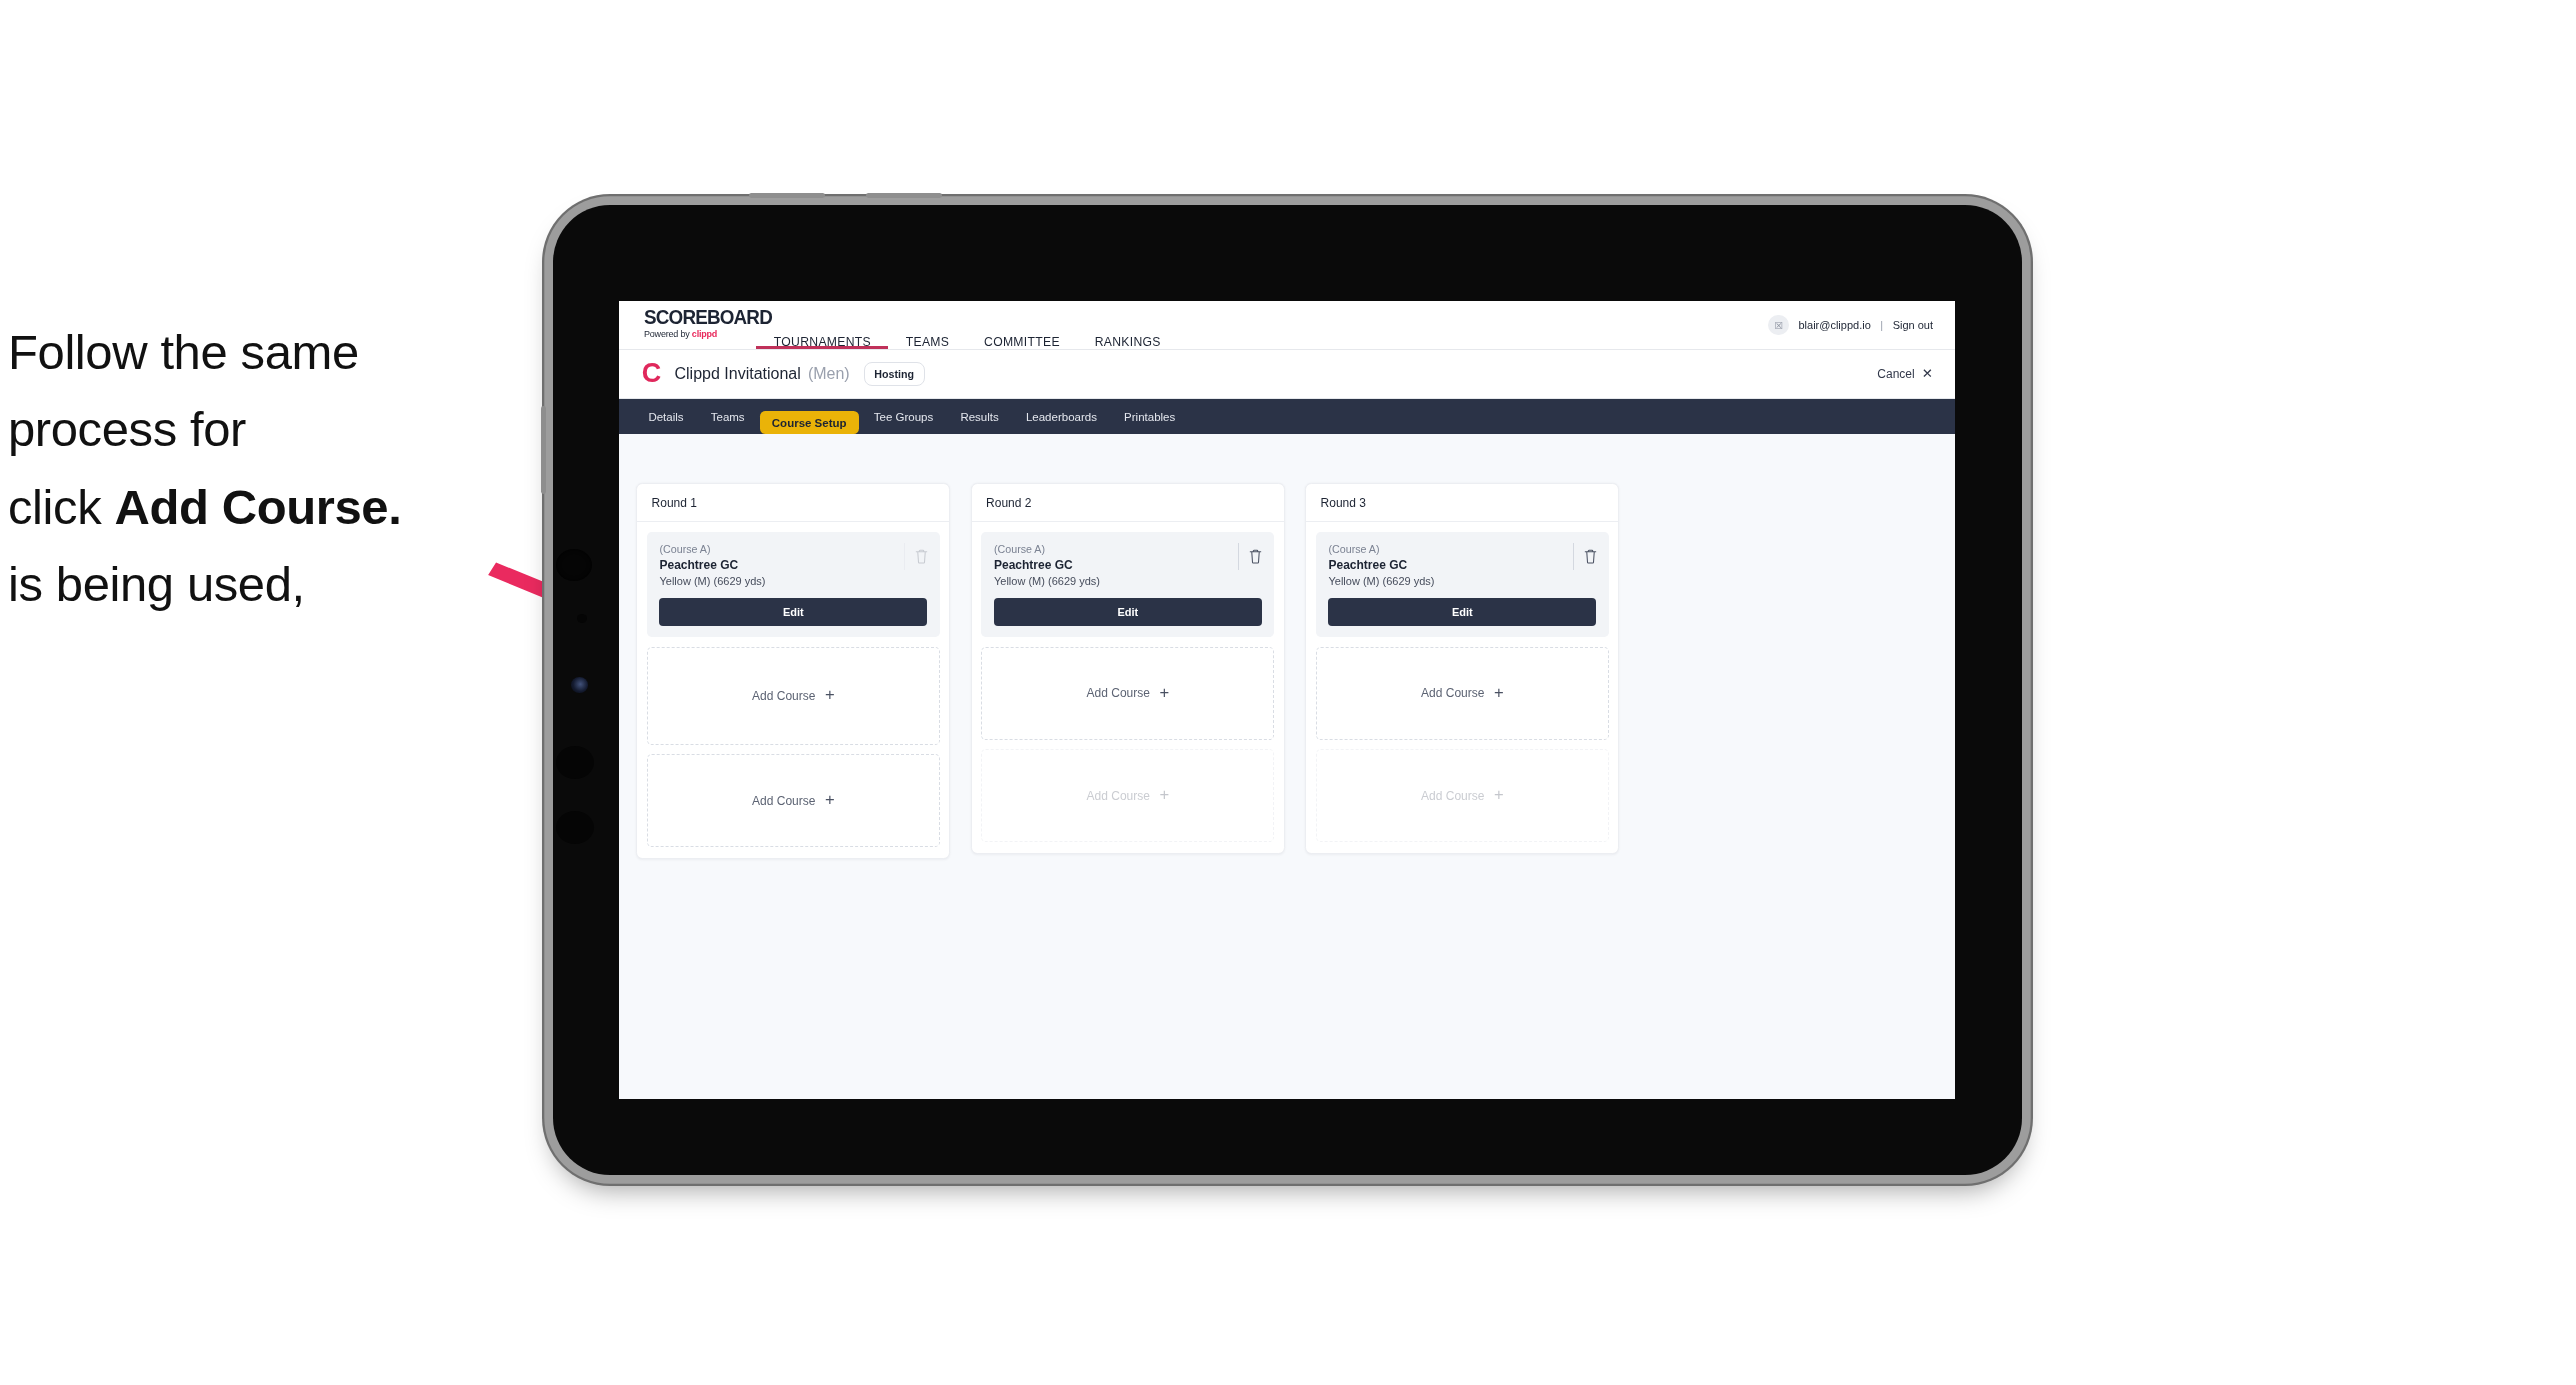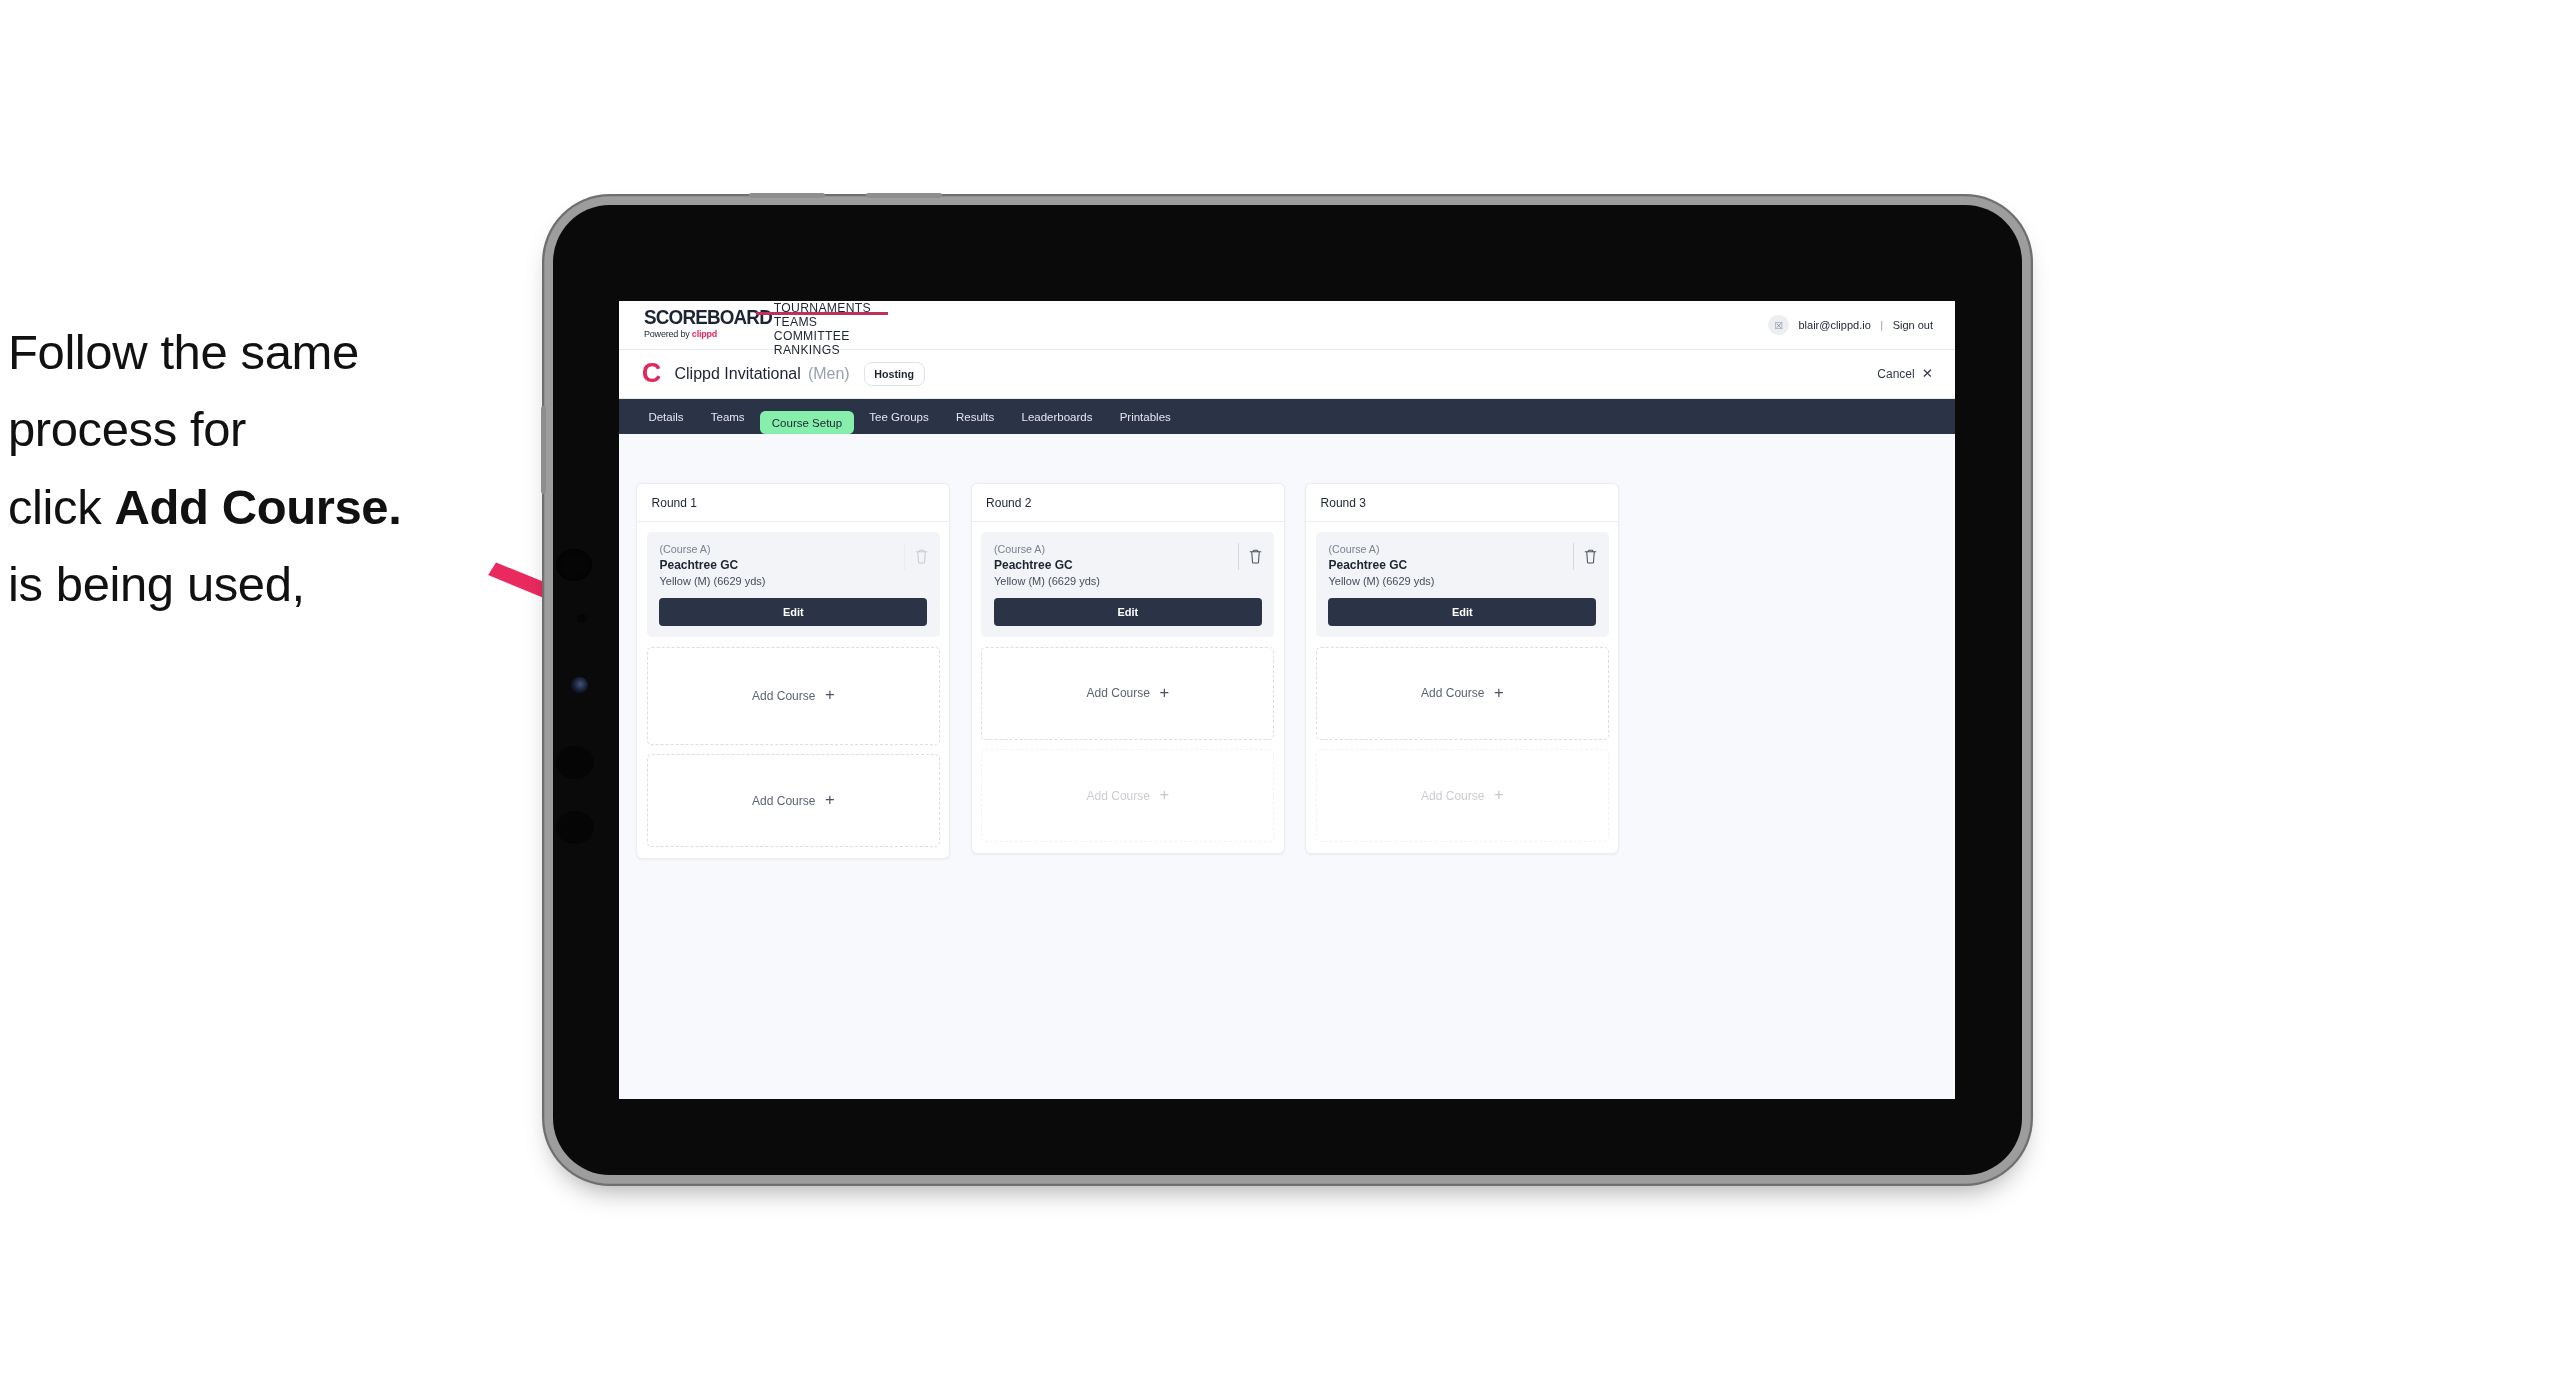--- a/index.html
+++ b/index.html
@@ -80,21 +80,21 @@
     color: #1d2433;
     transform: scaleX(0.92);
     transform-origin: left center;
     line-height: 1.02;
   }
   #brand-sub {
     font-size: 9px; color: #1d2433; margin-top: 0.8px; letter-spacing: -0.2px;
   }
   #brand-sub .clippd-mark { color: #e8285b; font-weight: bold; }
 
-  #main-nav { display: flex; align-items: flex-start; margin-left: 17.4px; flex-direction: column; }
+  #main-nav { display: flex; align-items: flex-end; margin-left: 17.4px; }
   .nav-item {
     display: flex; align-items: center;
     padding: 0 17.4px;
     font-size: 12.2px;
     color: #1d2433;
     letter-spacing: 0.3px;
     position: relative;
     cursor: pointer;
   }
   .nav-item.active::after {
@@ -163,23 +163,23 @@
   }
   .subtab {
     font-size: 11.5px;
     color: #e4e7ee;
     padding: 5.5px 12px;
     border-radius: 5.5px;
     cursor: pointer;
     white-space: nowrap;
   }
   .subtab.active {
-    background: #86efac;
+    background: #eab308;
     color: #1d2433;
-    font-weight: normal;
+    font-weight: bold;
     margin-top: 12px;
   }
 
   
   #rounds-board {
     display: flex;
     gap: 20.5px;
     padding: 17.4px 0 0 17.4px;
     align-items: flex-start;
     margin-top: 32px;

